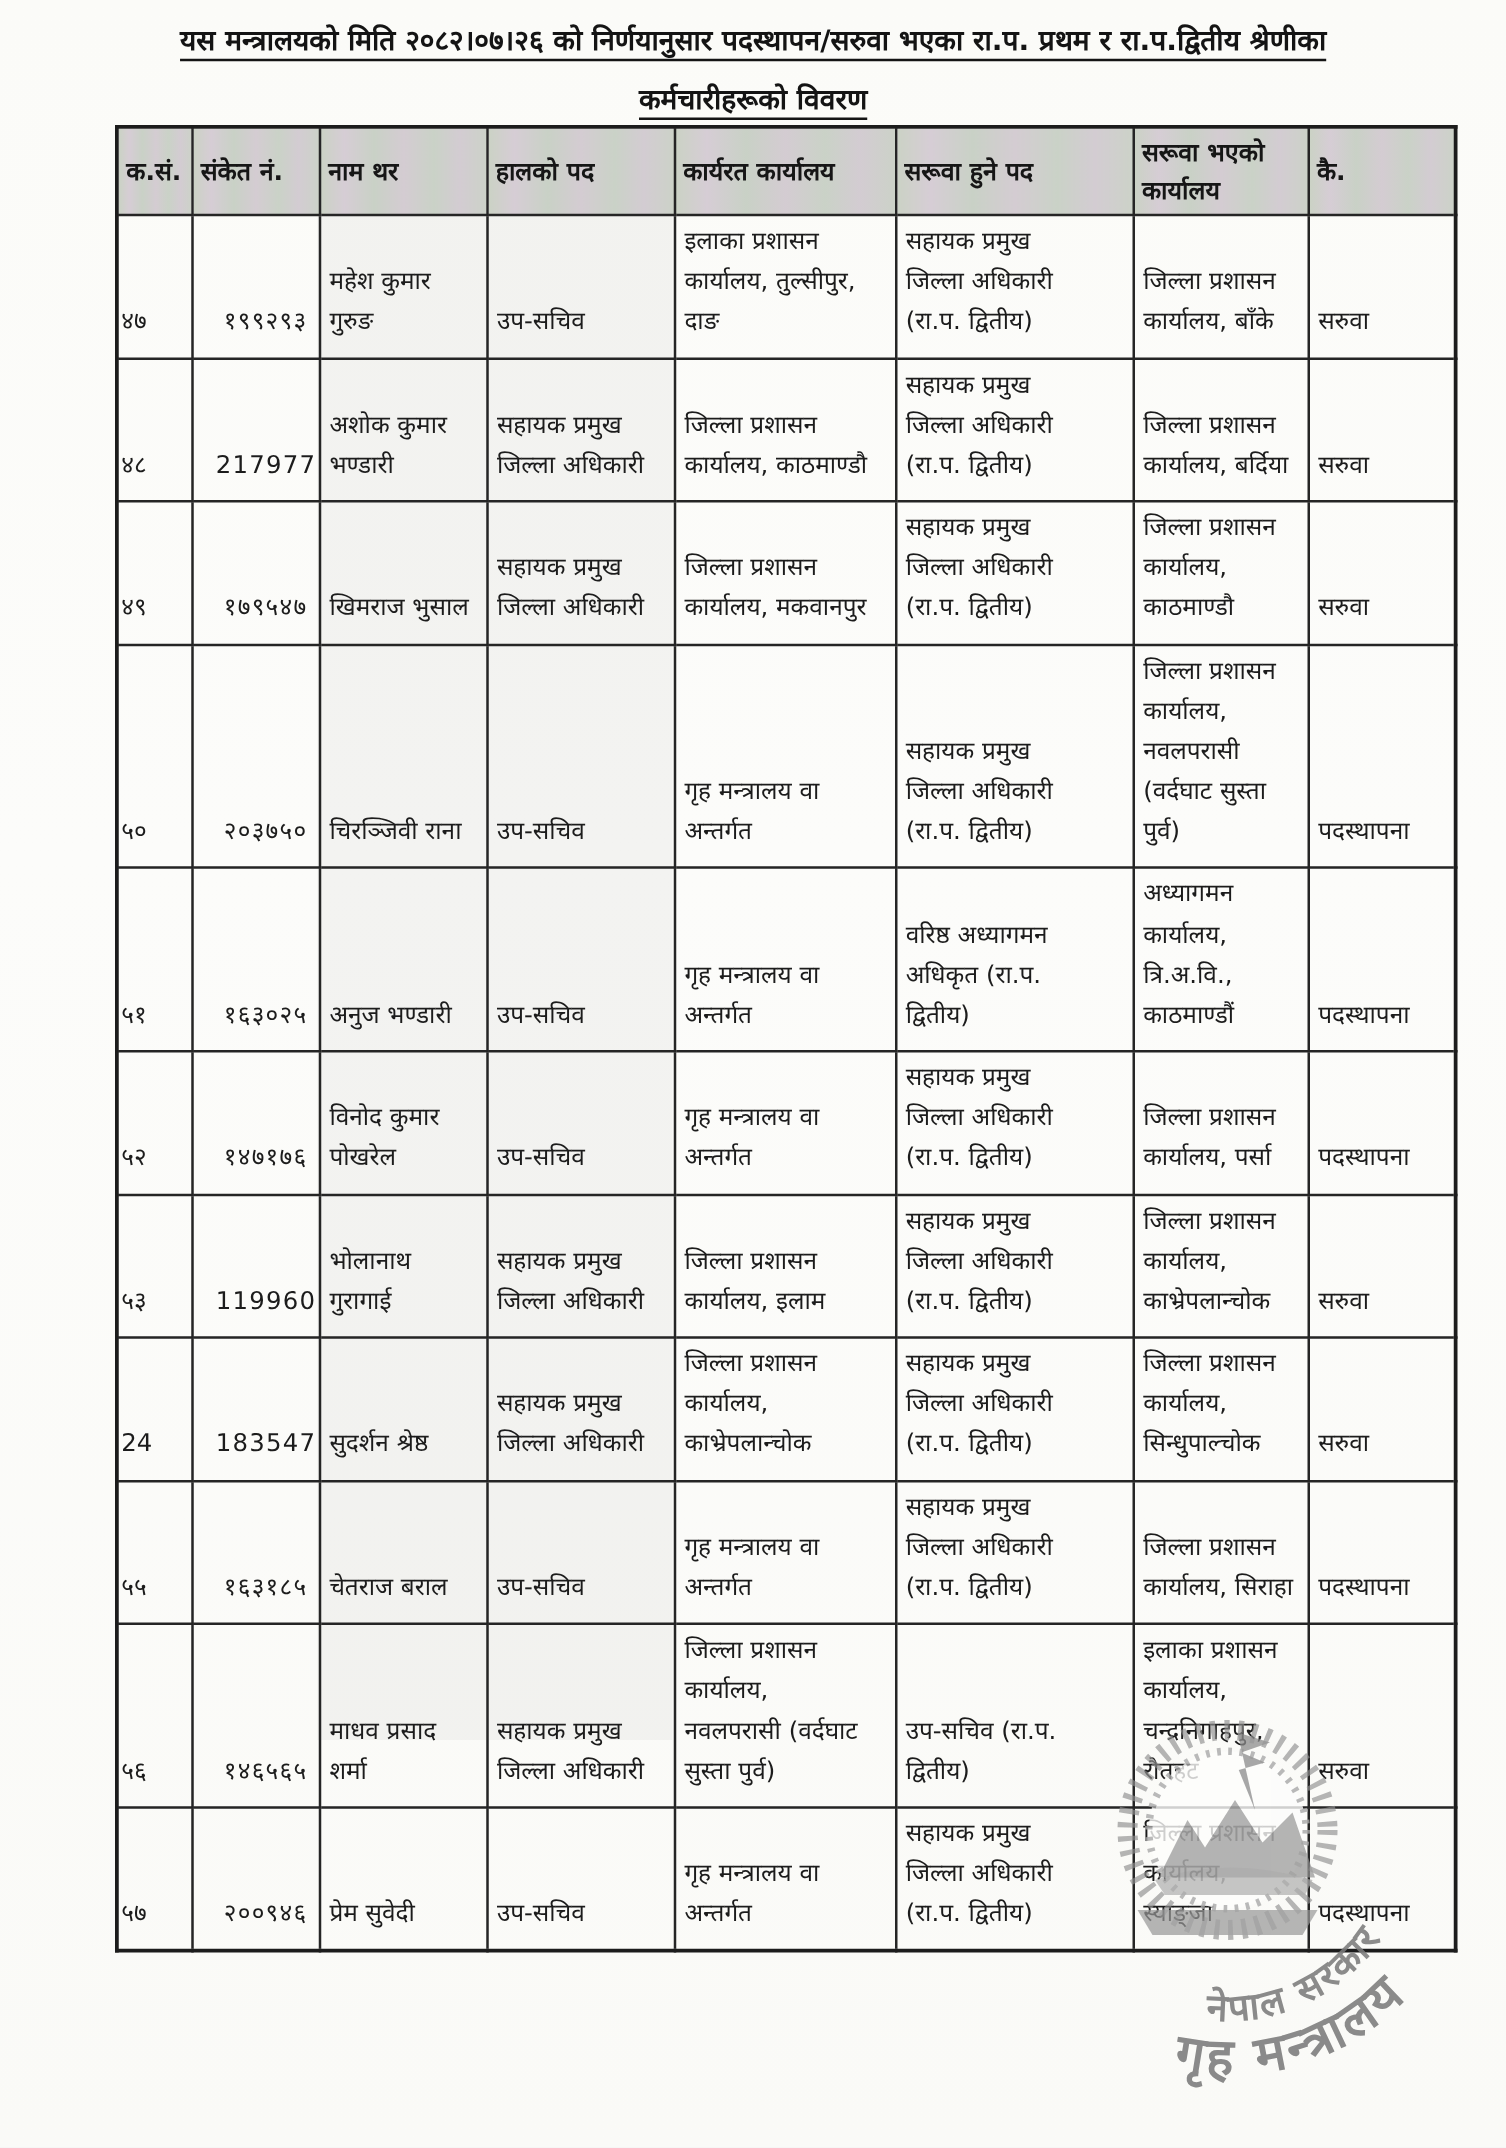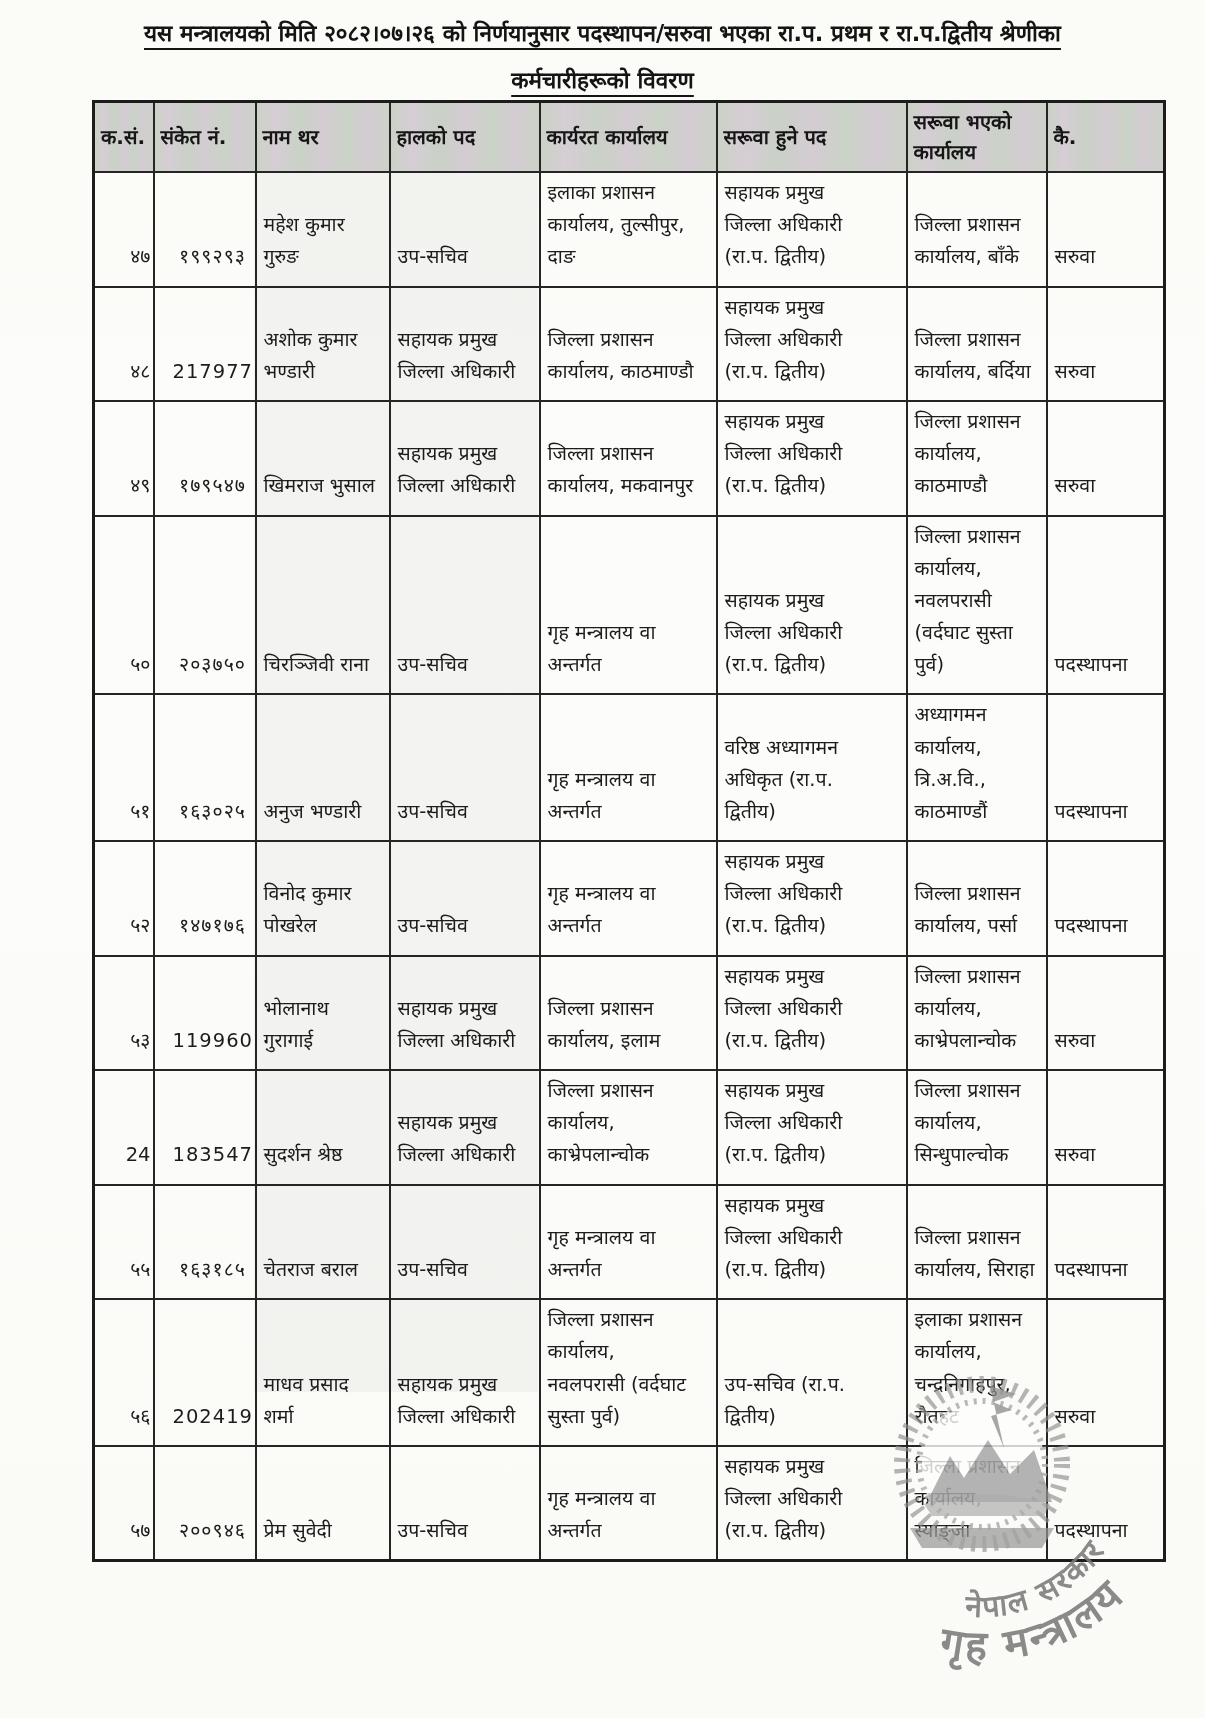--- a/index.html
+++ b/index.html
@@ -61,21 +61,21 @@
     padding:4px 6px;
     line-height:1.5;
     color:#161616;
   }
   tbody td {
     vertical-align:bottom;
     text-align:left;
     padding:4px 7px 12px 7px;
     line-height:1.65;
   }
-  td.c-sn { text-align:right; padding-left:2px; padding-right:2px; }
+  td.c-sn { text-align:left; padding-left:2px; padding-right:2px; }
   td.c-code { text-align:center; padding-left:18px; padding-right:2px; letter-spacing:1px; }
   tr.hdr   { height:66px; }
   tr.r47 { height:97px; }  tr.r48 { height:103px; } tr.r49 { height:105px; }
   tr.r50 { height:163px; } tr.r51 { height:130px; } tr.r52 { height:92px; }
   tr.r53 { height:100px; } tr.r54 { height:97px; }  tr.r55 { height:98px; }
   tr.r56 { height:140px; } tr.r57 { height:100px; }
 
   .stamp {
     position:absolute; left:852px; top:1352px;
     width:380px; height:360px;
@@ -261,21 +261,21 @@
 अन्तर्गत</td>
         <td>सहायक प्रमुख
 जिल्ला अधिकारी
 (रा.प. द्वितीय)</td>
         <td>जिल्ला प्रशासन
 कार्यालय, सिराहा</td>
         <td>पदस्थापना</td>
       </tr>
       <tr class="r56">
         <td class="c-sn">५६</td>
-        <td class="c-code">202419</td>
+        <td class="c-code">१४६५६५</td>
         <td>माधव प्रसाद
 शर्मा</td>
         <td>सहायक प्रमुख
 जिल्ला अधिकारी</td>
         <td>जिल्ला प्रशासन
 कार्यालय,
 नवलपरासी (वर्दघाट
 सुस्ता पुर्व)</td>
         <td>उप-सचिव (रा.प.
 द्वितीय)</td>

